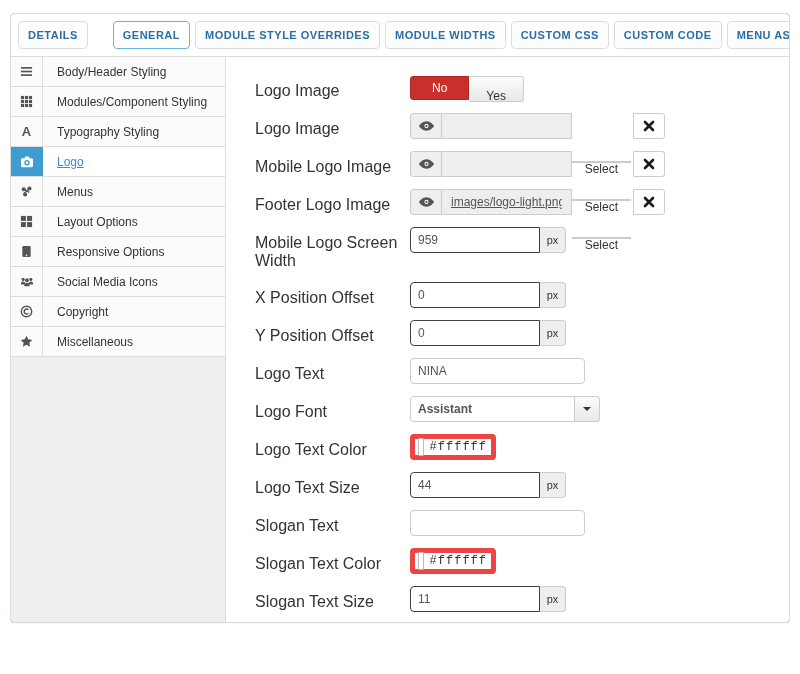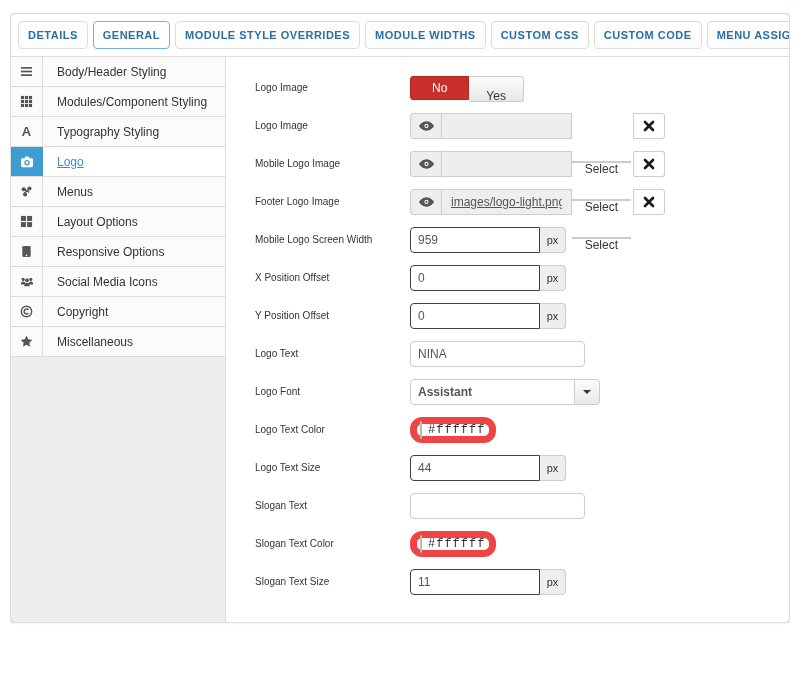--- a/index.html
+++ b/index.html
@@ -9,38 +9,38 @@
   .panel { position:absolute; left:10px; top:13px; width:780px; height:610px;
     border:1px solid #ddd; border-radius:4px; overflow:hidden; background:#0ea5e9;
     box-shadow:0 1px 2px rgba(0,0,0,0.04); }
 
   
   .tabbar { display:flex; gap:5px; padding:7px 7px; height:43px;
     background:#fff; border-bottom:1px solid #ddd; }
   .tab { font-size:11px; font-weight:bold; letter-spacing:.5px; color:#2a6ea5;
     background:#fdfdfd; border:1px solid #ddd; border-radius:4px;
     padding:0 9px; height:28px; line-height:26px; cursor:pointer; white-space:nowrap; }
-  .tab.active { background:#fff; border-color:#6cb2e0; }
+  .tab.active { background:#fff; border-color:#6cb2e0;margin-left:20px; }
 
   
   .bodywrap { display:flex; height:566px; }
   .sidebar { width:215px; min-width:215px; background:#eee; border-right:1px solid #ddd; }
   .side-item { display:flex; align-items:stretch; height:30px;
     background:#fbfbfb; border-bottom:1px solid #ddd; cursor:pointer; }
   .side-icon { --cellbg:#fbfbfb; width:32px; min-width:32px; border-right:1px solid #ddd;
     display:flex; align-items:center; justify-content:center; color:#555; background:var(--cellbg); }
   .side-label { display:flex; align-items:center; padding-left:14px;
     font-size:12px; color:#333; background:#fbfbfb; flex:1; }
   .side-item.active .side-icon { --cellbg:#3d9cd2; background:#3d9cd2; color:#fff; border-right-color:#3d9cd2; }
   .side-item.active .side-label { background:#fff; color:#428bca;text-decoration:underline; }
 
   
   .content { flex:1; background:#fff; padding:18px 20px 0 29px; }
   .frow { display:flex; align-items:flex-start; margin-bottom:12px; min-height:26px; }
-  .flabel { width:155px; min-width:155px; font-size:10px; color:#333; padding-top:7px; }
+  .flabel { width:155px; min-width:155px; font-size:16px; color:#333; padding-top:7px; }
 
   
   .toggle { display:inline-flex; height:24px; margin-top:1px; }
   .btn-no { background:#c9302c; color:#fff; border:1px solid #ac2925;
     border-radius:3px 0 0 3px; font-size:12px; padding:0 21px; cursor:pointer; }
   .btn-yes { background:linear-gradient(#fcfcfc,#e8e8e8); color:#333; border:1px solid #ccc;
     border-left:none; border-radius:0 3px 3px 0; font-size:12px; padding:12px 17px; cursor:pointer; }
 
   
   .media { display:flex; width:255px; height:26px; }
@@ -71,21 +71,21 @@
   .sel-value { flex:1; border:1px solid #ccc; border-radius:4px 0 0 4px; background:#fff;
     font-size:12px; color:#555; display:flex; align-items:center; padding:0 7px; cursor:pointer;font-weight:bold; }
   .sel-btn { width:25px; background:linear-gradient(#fcfcfc,#e8e8e8); border:1px solid #ccc;
     border-left:none; border-radius:0 4px 4px 0; display:flex; align-items:center;
     justify-content:center; cursor:pointer; }
   .caret { width:0; height:0; border-left:4px solid transparent; border-right:4px solid transparent;
     border-top:4px solid #333; }
 
   
   .colorfld { display:flex; align-items:center; gap:6px; width:86px; height:26px;
-    border:7px solid #ef4444; border-radius:12px; background:#fff; padding:0 4px 0 3px; cursor:pointer; }
+    border:5px solid #ef4444; border-radius:4px; background:#fff; padding:0 4px 0 3px; cursor:pointer; }
   .swatch { width:18px; height:18px; border:1px solid #bbb; border-radius:1px; }
   .hex { font-family:"Liberation Mono", monospace; font-size:12px; color:#333; letter-spacing:1px; }
 
   svg { display:block; }
 </style>
 </head>
 <body>
 
 <div class="panel">
 

